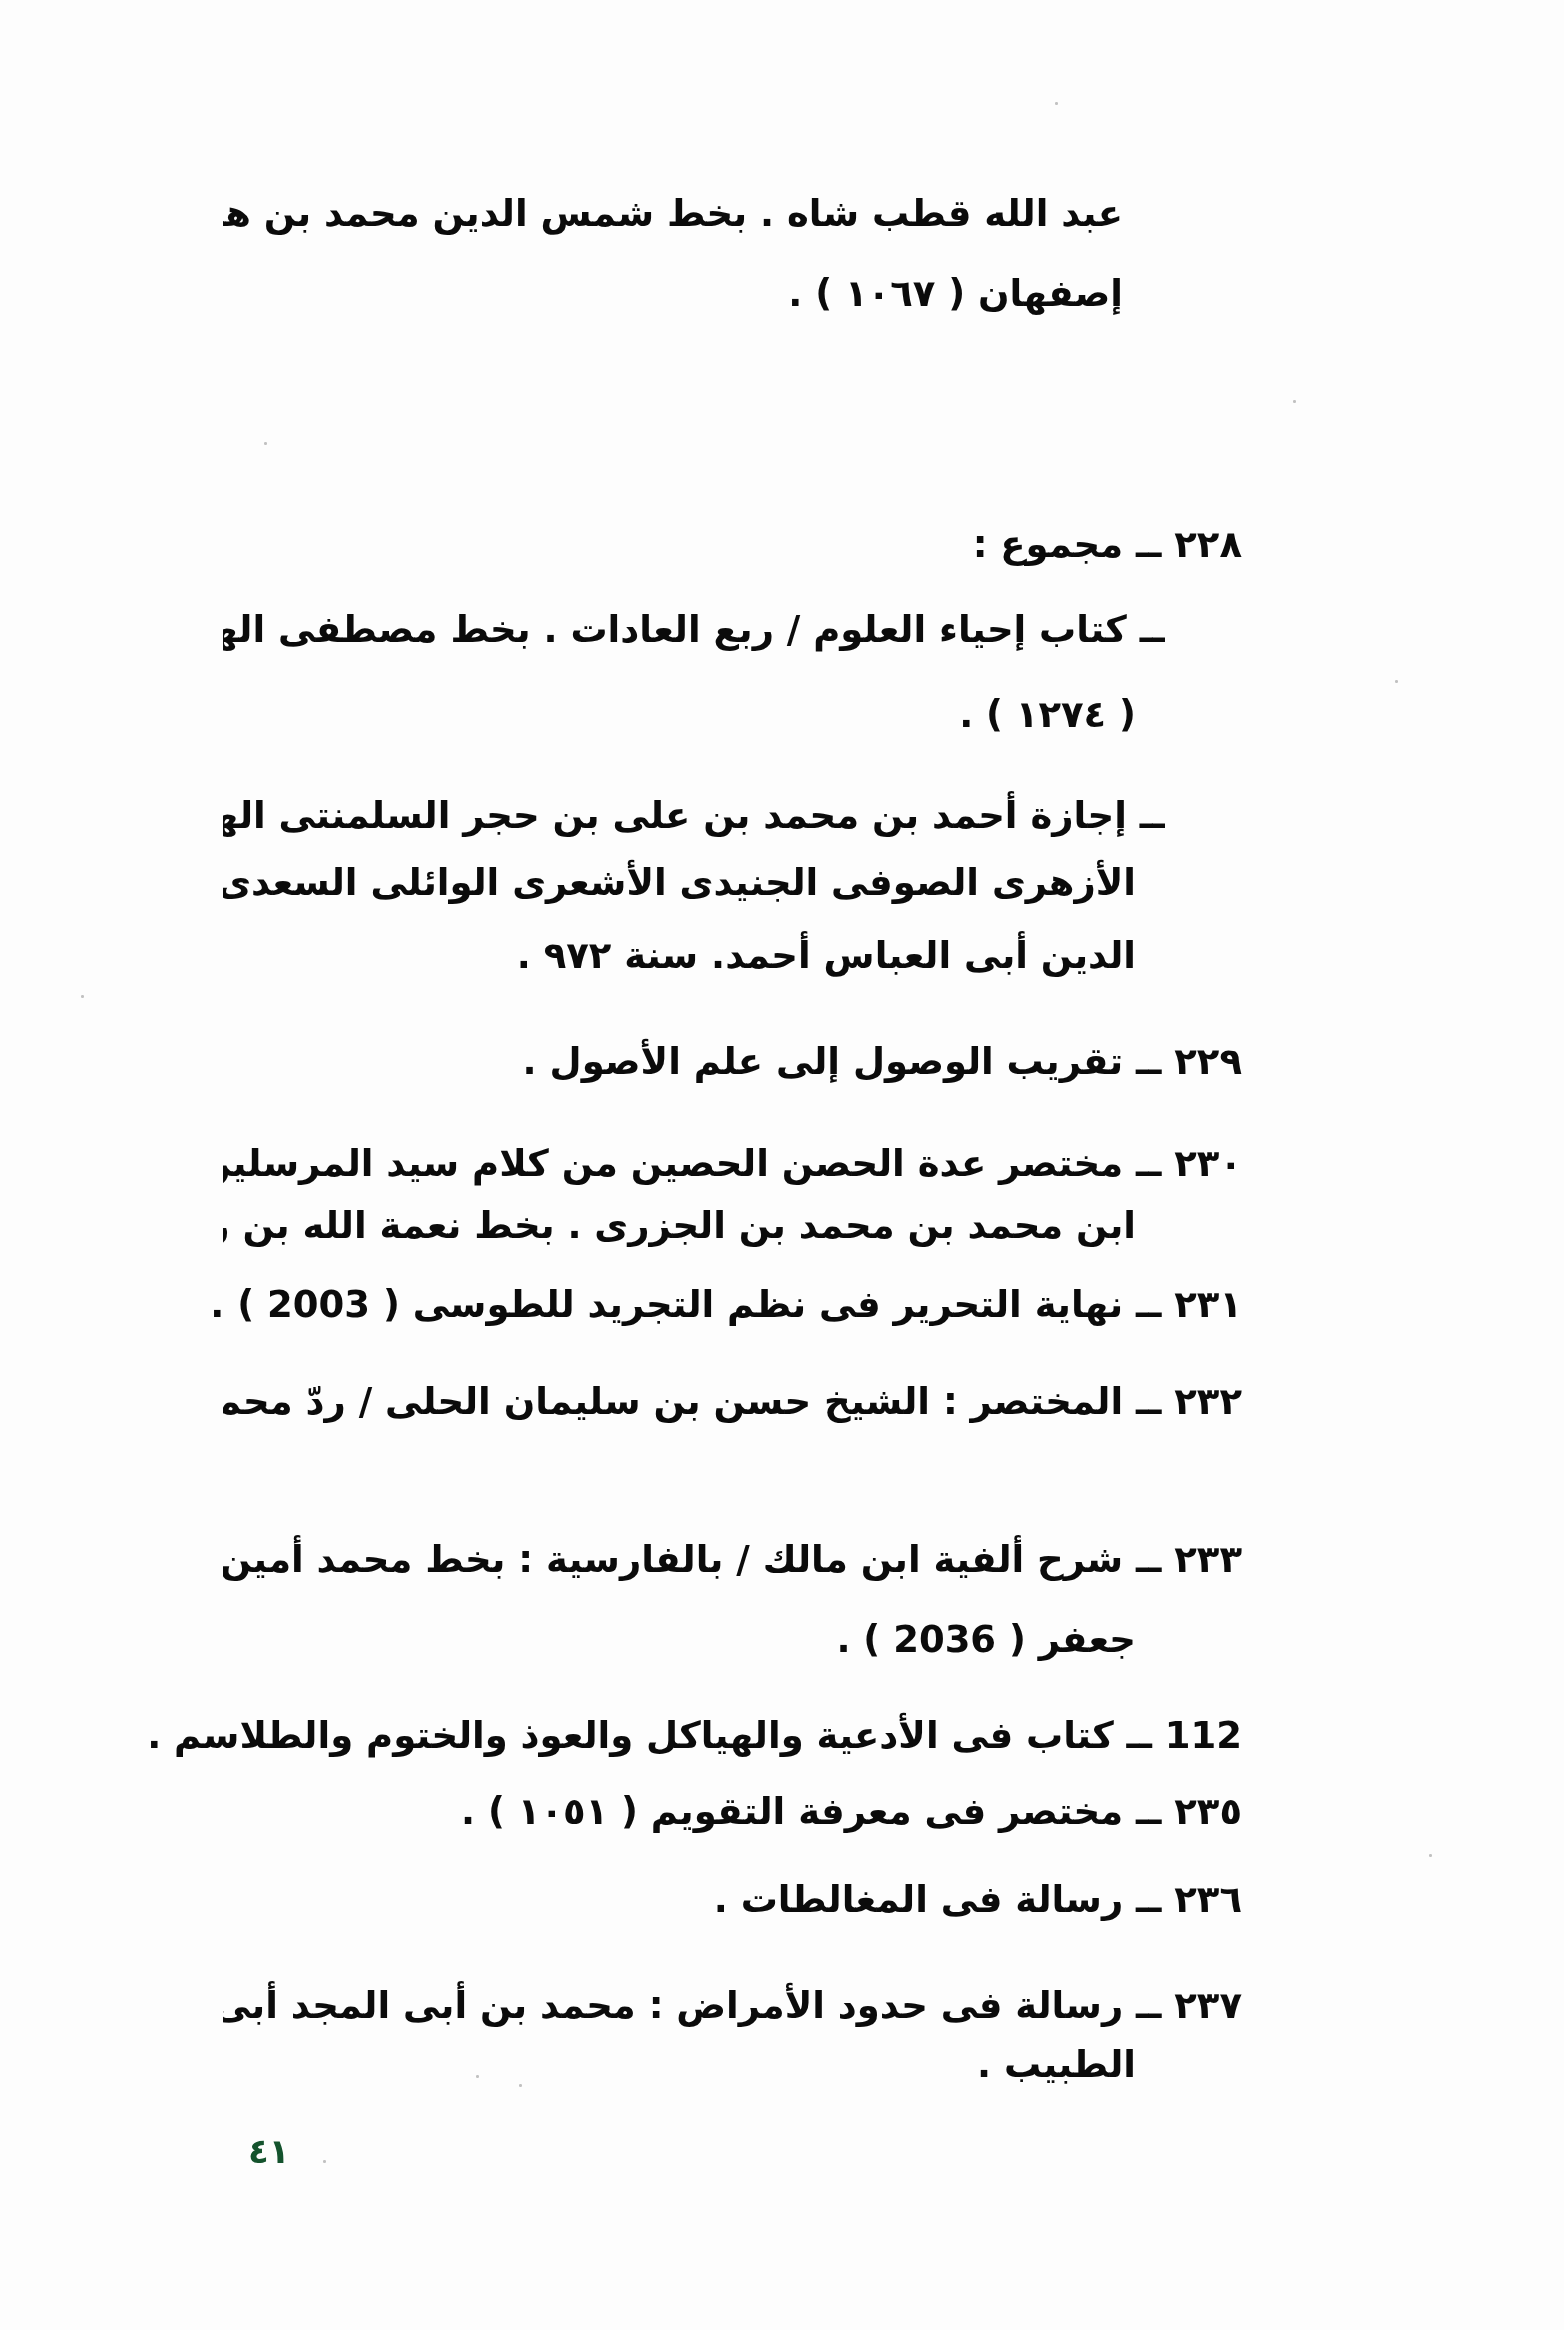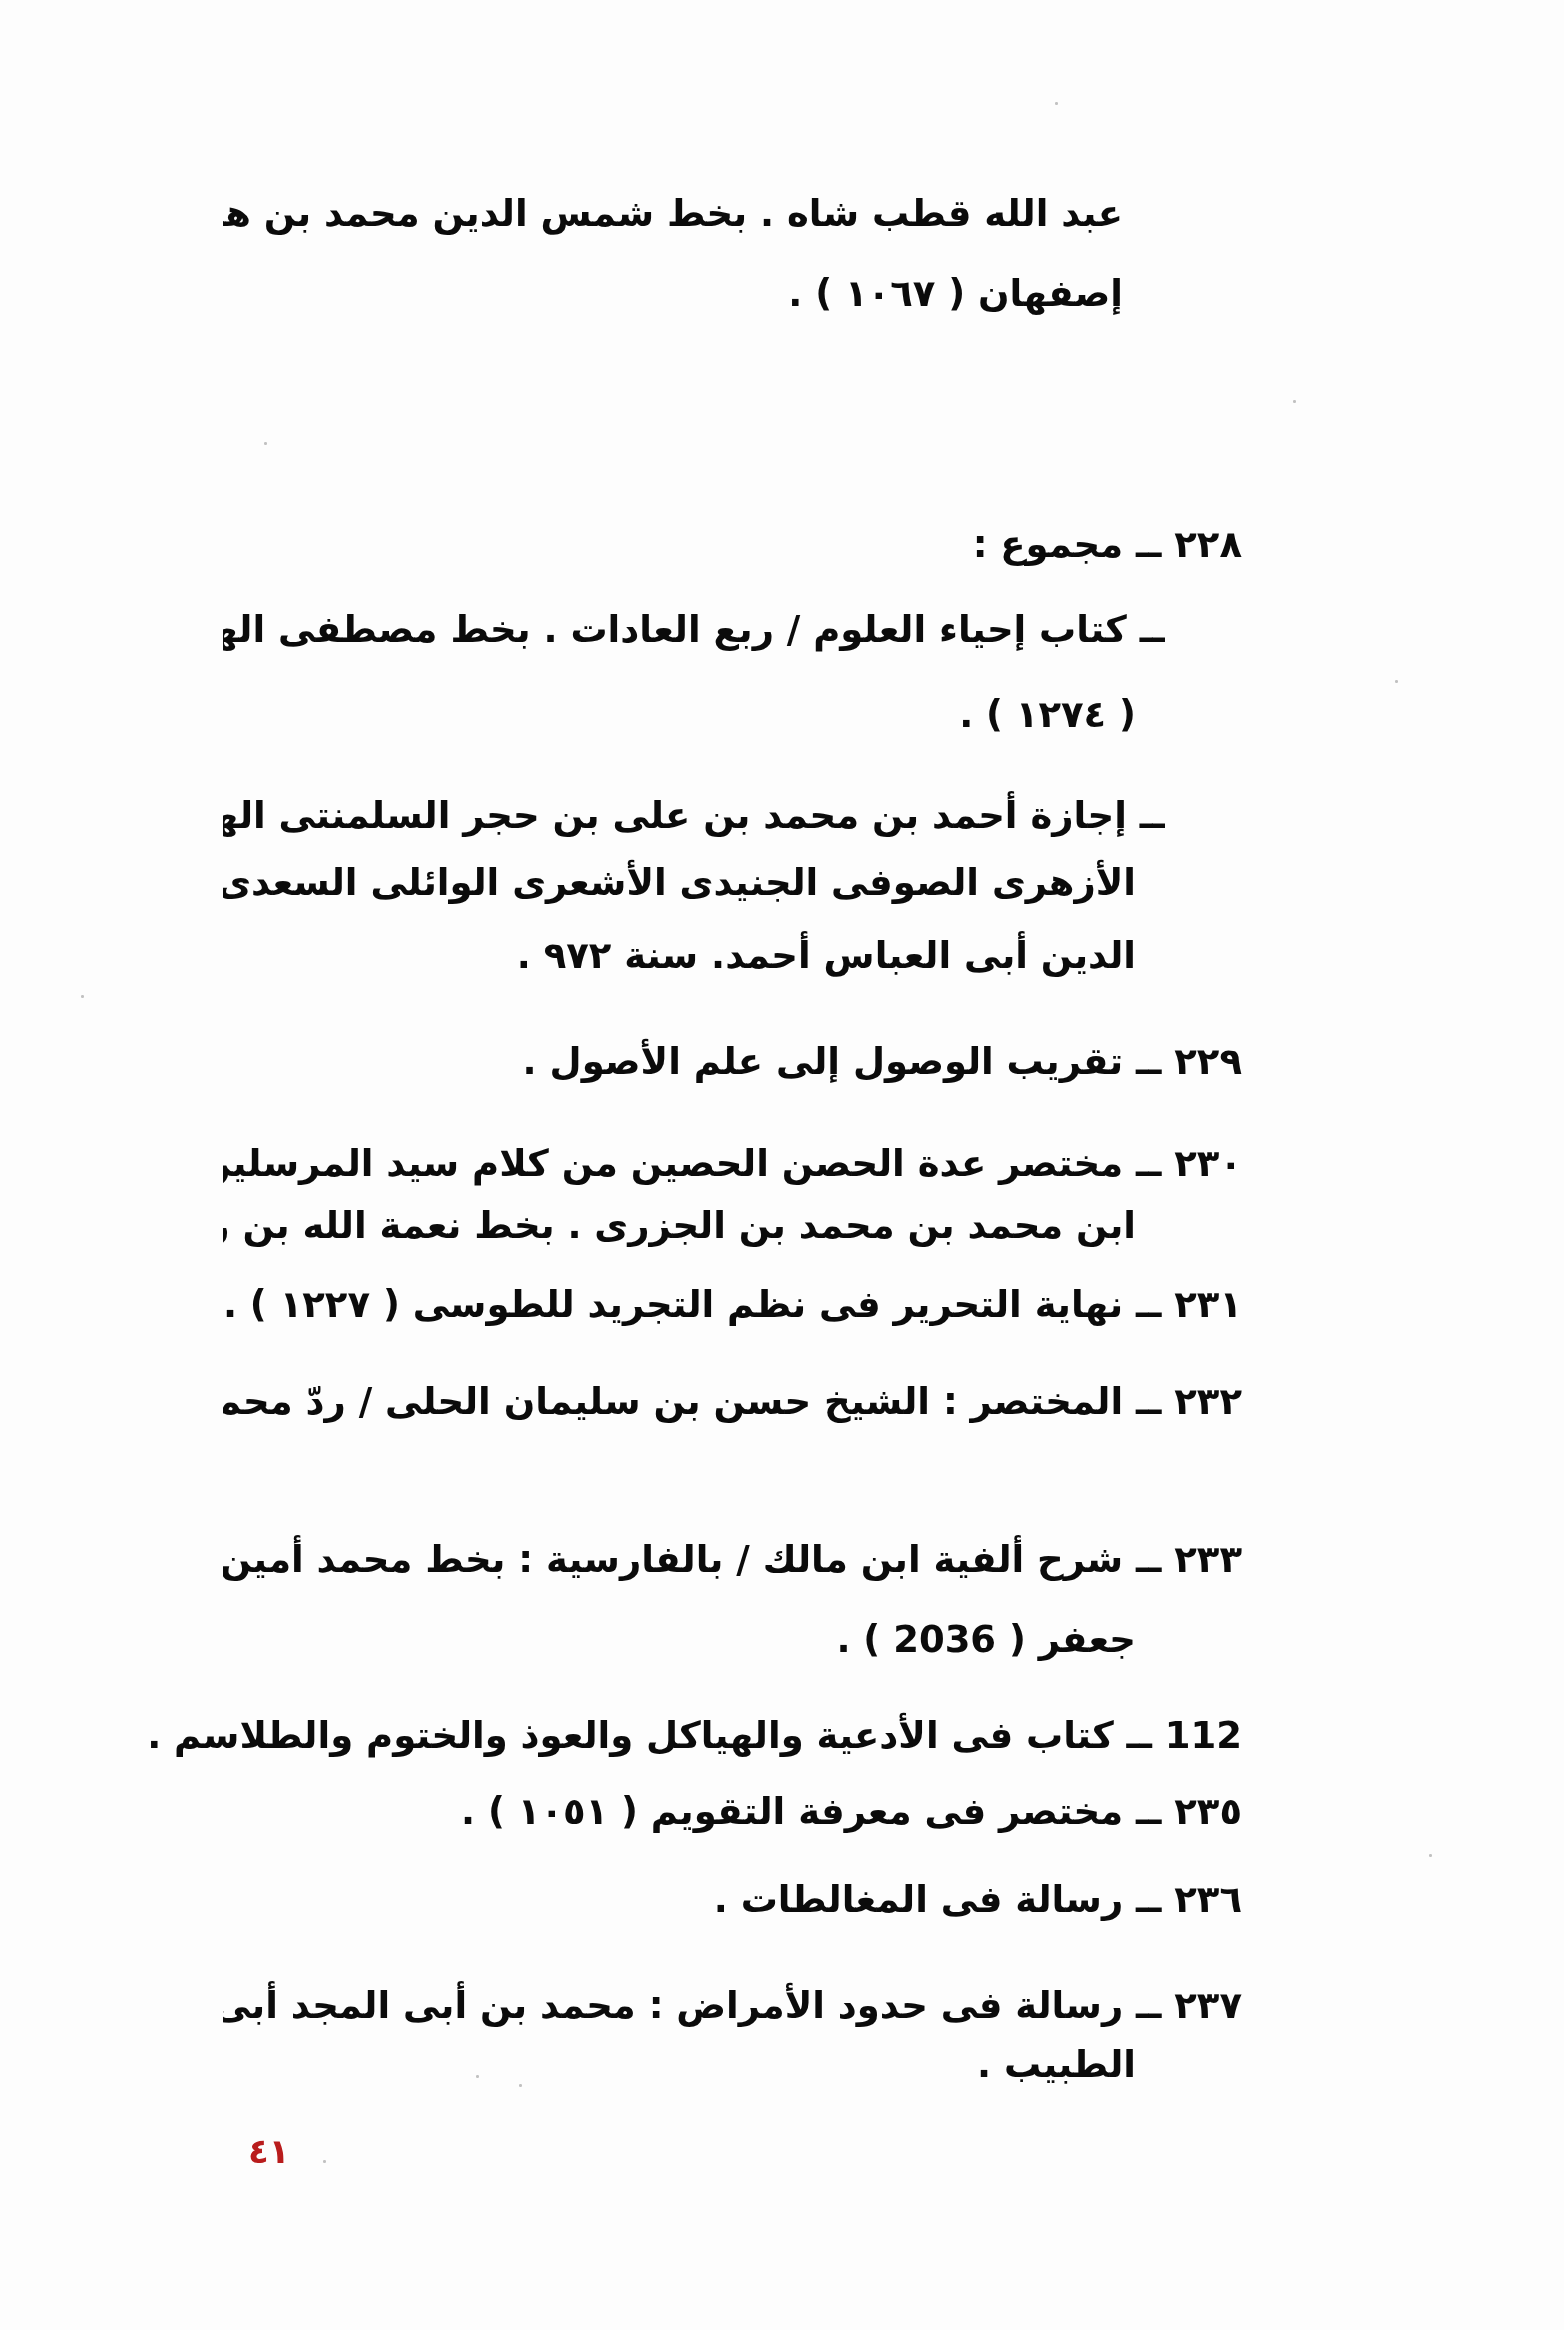--- a/index.html
+++ b/index.html
@@ -39,21 +39,21 @@
   .w-full-sub { width: 942px; }
   .w-full-carry { width: 900px; }
   .pagenum {
     position: absolute;
     left: 248px; top: 2130px;
     direction: rtl;
     font-family: "DejaVu Sans", sans-serif;
     font-weight: bold;
     font-size: 34px;
     line-height: 43px;
-    color: #b91c1c;
+    color: #14532d;
   }
   .speck {
     position: absolute; width: 2.6px; height: 2.6px; border-radius: 50%;
     background: #9a9a9a; opacity: .6;
   }
 </style>
 </head>
 <body>
 
 <div class="page">
@@ -68,21 +68,21 @@
 
   <div class="line sub justify w-full-sub" style="top:815px">ــ إجازة أحمد بن محمد بن على بن حجر السلمنتى الهيتمى</div>
   <div class="line cont justify w-full-cont" style="top:882px">الأزهرى الصوفى الجنيدى الأشعرى الوائلى السعدى ، لشهاب</div>
   <div class="line cont" style="top:955px">الدين أبى العباس أحمد. سنة ٩٧٢ .</div>
 
   <div class="line num" style="top:1061px">٢٢٩ ــ تقريب الوصول إلى علم الأصول .</div>
 
   <div class="line num justify w-full-num" style="top:1163px">٢٣٠ ــ مختصر عدة الحصن الحصين من كلام سيد المرسلين : محمد</div>
   <div class="line cont justify w-full-cont" style="top:1225px">ابن محمد بن محمد بن الجزرى . بخط نعمة الله بن رضى الدين ؛</div>
 
-  <div class="line num" style="top:1304px">٢٣١ ــ نهاية التحرير فى نظم التجريد للطوسى ( ١٢٢٧ ) .</div>
+  <div class="line num" style="top:1304px">٢٣١ ــ نهاية التحرير فى نظم التجريد للطوسى ( 2003 ) .</div>
 
   <div class="line num justify w-full-num" style="top:1401px">٢٣٢ ــ المختصر : الشيخ حسن بن سليمان الحلى / ردّ محمد بن محمد</div>
 
   <div class="line num justify w-full-num" style="top:1559px">٢٣٣ ــ شرح ألفية ابن مالك / بالفارسية : بخط محمد أمين بن محمد</div>
   <div class="line cont" style="top:1639px">جعفر ( 2036 ) .</div>
 
   <div class="line num" style="top:1735px">112 ــ كتاب فى الأدعية والهياكل والعوذ والختوم والطلاسم .</div>
   <div class="line num" style="top:1811px">٢٣٥ ــ مختصر فى معرفة التقويم ( ١٠٥١ ) .</div>
   <div class="line num" style="top:1899px">٢٣٦ ــ رسالة فى المغالطات .</div>
 

